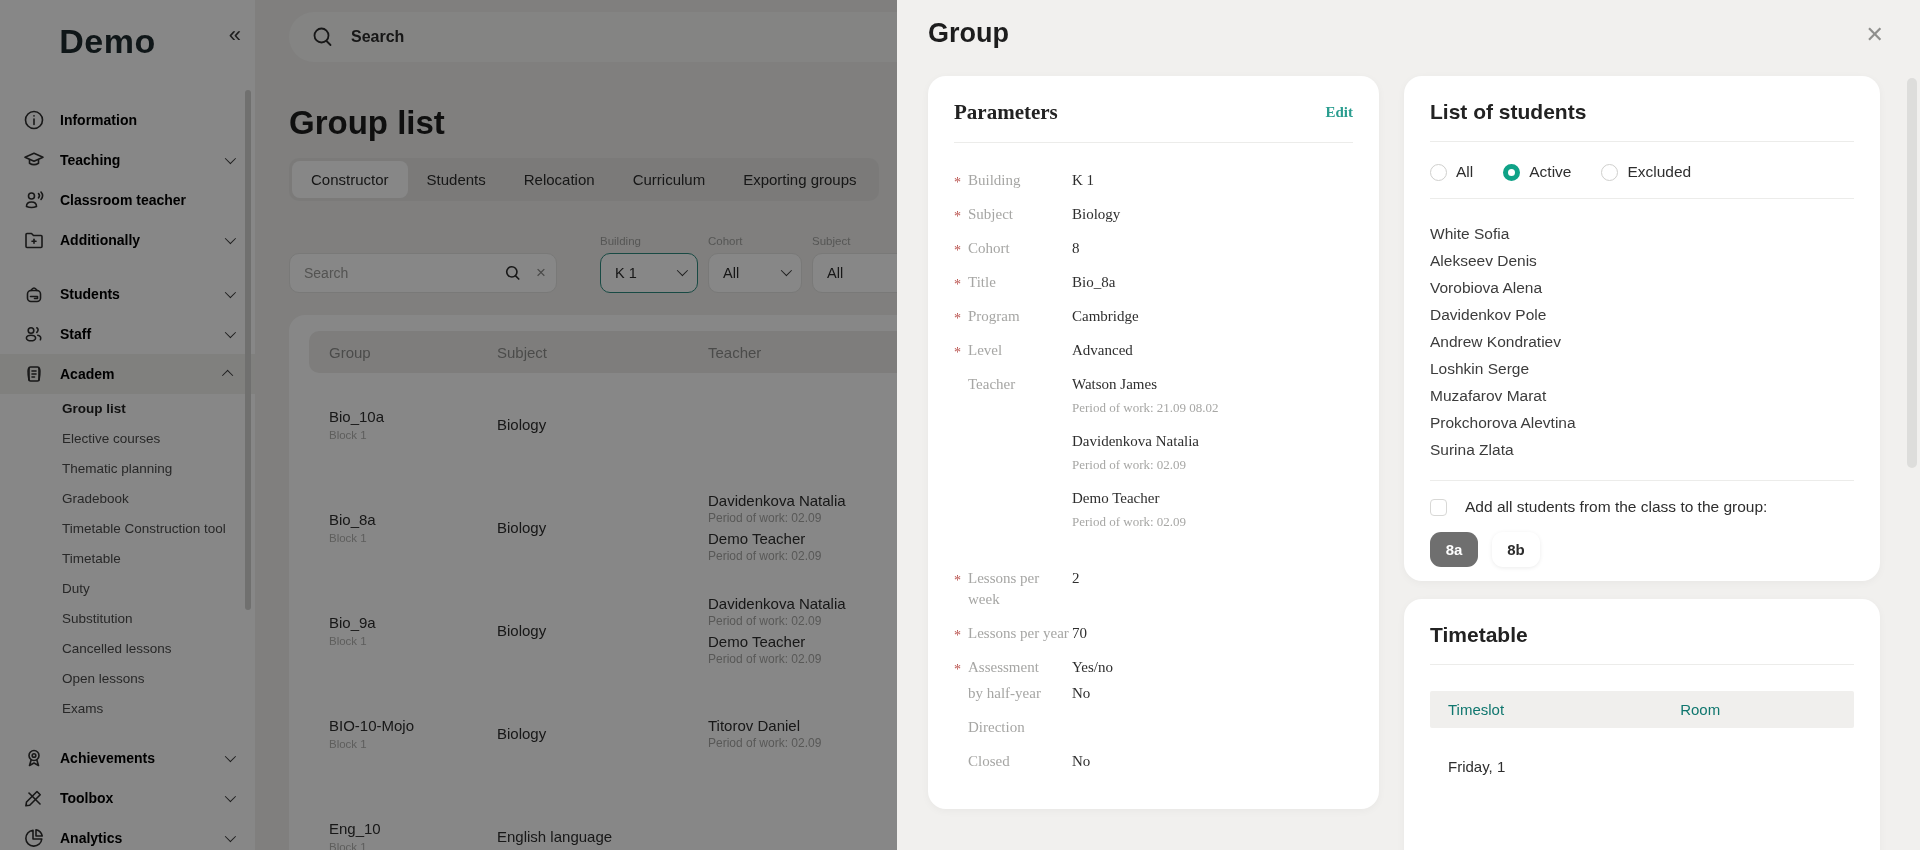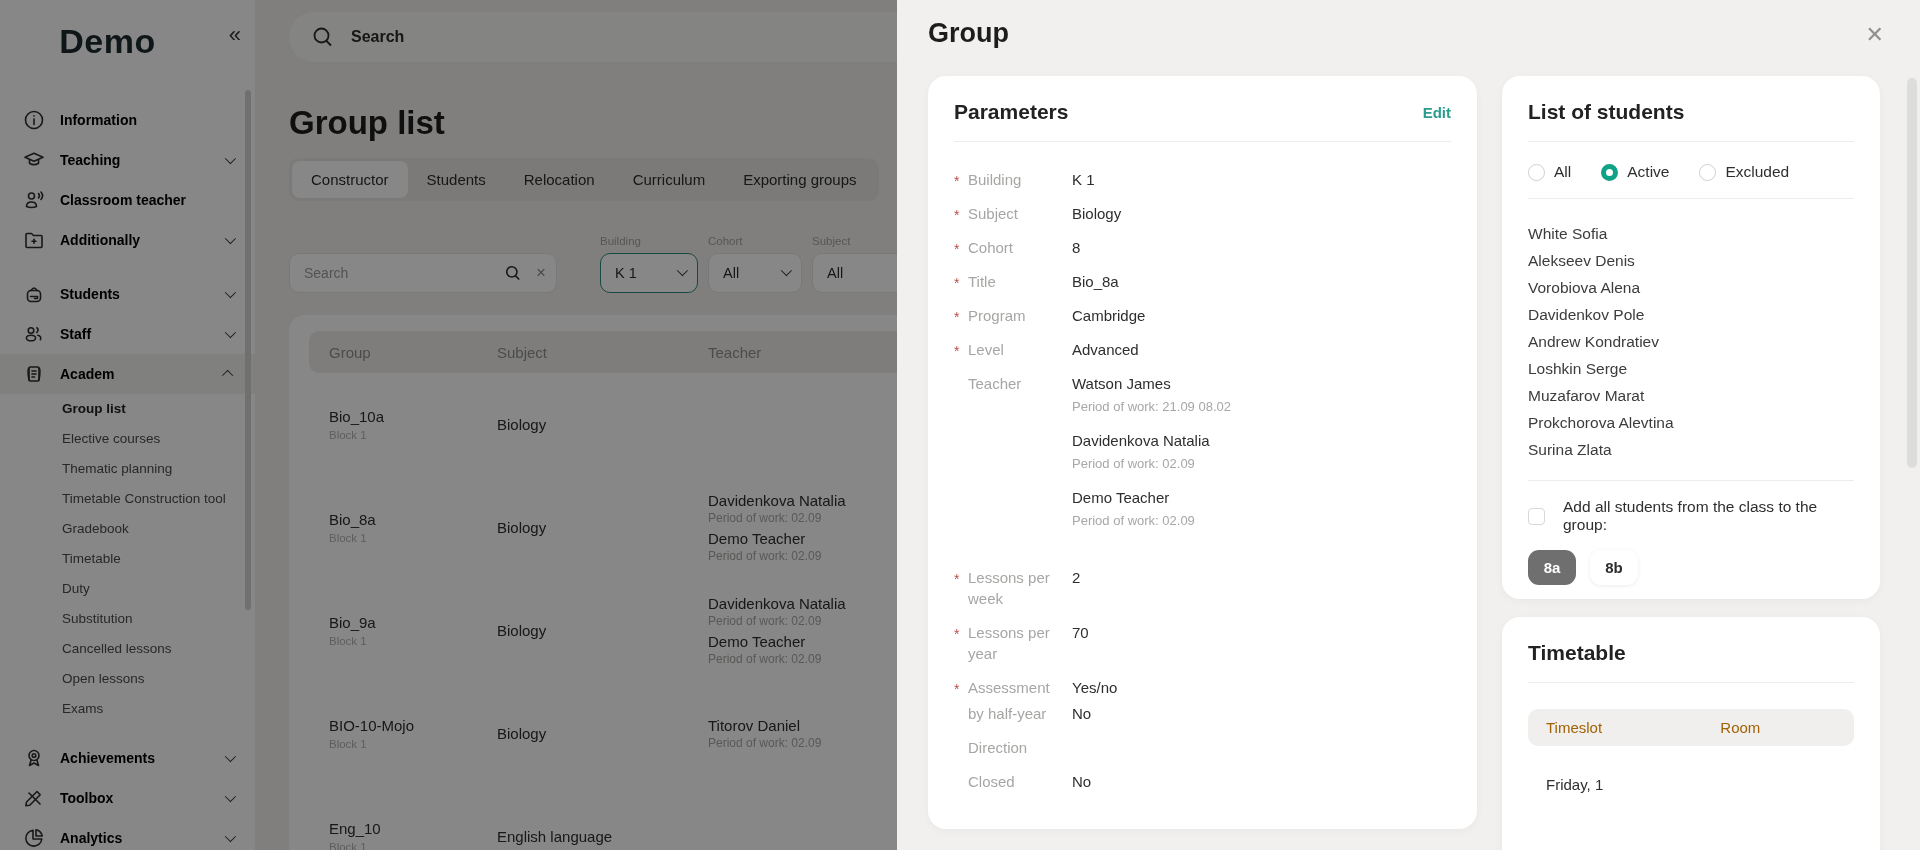--- a/index.html
+++ b/index.html
@@ -65,21 +65,21 @@
   .drawer { position:absolute; left:897px; top:0; right:0; height:850px; background:#f1f0ee; z-index:60; padding:16px 40px 0 31px; }
   .drawer-title { font-size:27px; font-weight:700; color:#1d1d1d; line-height:34px; }
   .drawer-close { position:absolute; right:36px; top:24px; font-size:22px; color:#8f8f8d; cursor:pointer; line-height:1; }
   .cols { display:flex; margin-top:26px; gap:25px; align-items:flex-start; }
   .card { background:#ffffff; border-radius:18px; box-shadow:0 2px 8px rgba(0,0,0,0.04); }
   .card-head { display:flex; align-items:center; justify-content:space-between; }
   .card-title { font-size:21px; font-weight:700; color:#222222; }
   .edit-link { font-size:15px; font-weight:700; color:#2a9d8f; cursor:pointer; }
   .divider { height:1px; background:#ececea; margin-top:17px; }
 
-  .params-card { width:549px; min-height:716px; padding:24px 26px; }
+  .params-card { width:451px; min-height:716px; padding:24px 26px;font-family:Liberation Serif, serif; }
   .params-body { padding-top:27px; }
   .prow { display:flex; margin-bottom:13px; }
   .prow.tight { margin-bottom:5px; }
   .plabel { width:118px; flex:none; font-size:15px; color:#a6a6a4; line-height:21px; position:relative; padding-left:14px; }
   .plabel.req::before { content:"*"; position:absolute; left:0; top:2px; color:#b9504c; font-size:14px; }
   .pvalue { flex:1; font-size:15px; color:#2e2e2e; line-height:21px; min-height:21px; }
   .pteacher { margin-bottom:13px; }
   .pt-name { font-size:15px; color:#2e2e2e; }
   .pt-period { font-size:13px; color:#a7a7a5; margin-top:2px; }
   .after-teachers { height:10px; }
@@ -94,21 +94,21 @@
   .sname { font-size:15.5px; color:#3c3c3c; line-height:27px; }
   .check-row { display:flex; align-items:center; gap:18px; margin-top:17px; cursor:pointer; }
   .cbox { width:17px; height:17px; border:1.5px solid #d8d8d6; border-radius:4px; background:#fff; flex:none; }
   .check-label { font-size:15.5px; color:#2e2e2e; }
   .class-btns { display:flex; gap:14px; margin-top:16px; }
   .class-btn { min-width:48px; text-align:center; padding:9px 14px; border-radius:11px; font-size:15px; font-weight:700; cursor:pointer; }
   .class-btn.active { background:#6f6f6f; color:#ffffff; }
   .class-btn.plain { background:#ffffff; color:#2c2c2c; box-shadow:0 1px 4px rgba(0,0,0,0.08); }
 
   .timetable-card { margin-top:18px; min-height:400px; padding:24px 26px; }
-  .tt-head { display:flex; align-items:center; height:37px; background:#f0efed; border-radius:10px; margin-top:26px; font-size:15px; color:#a16207; }
+  .tt-head { display:flex; align-items:center; height:37px; background:#f0efed; border-radius:2px; margin-top:26px; font-size:15px; color:#0f766e; }
   .tt-c1 { width:59%; padding-left:18px; }
   .tt-c2 { flex:1; }
   .tt-row { display:flex; margin-top:30px; font-size:15px; color:#2e2e2e; }
   .drawer-scroll { position:absolute; right:3px; top:78px; width:10px; height:390px; border-radius:5px; background:#dddddb; }
 </style>
 </head>
 <body>
 
 <aside class="sidebar">
   <div class="sb-head">
@@ -201,22 +201,22 @@
             <path d="M16 5 q2 1.5 0 12"></path>
           </svg>
         </span>
       <span class="nlabel">Academ</span>
       <span class="chev up"></span>
     </div>
 
     <div class="nav-sub active">Group list</div>
     <div class="nav-sub">Elective courses</div>
     <div class="nav-sub">Thematic planning</div>
+    <div class="nav-sub">Gradebook</div>
     <div class="nav-sub">Timetable Construction tool</div>
-    <div class="nav-sub">Gradebook</div>
     <div class="nav-sub">Timetable</div>
     <div class="nav-sub">Duty</div>
     <div class="nav-sub">Substitution</div>
     <div class="nav-sub">Cancelled lessons</div>
     <div class="nav-sub">Open lessons</div>
     <div class="nav-sub">Exams</div>
 
     <div class="gap"></div>
 
     <div class="nav-item">

